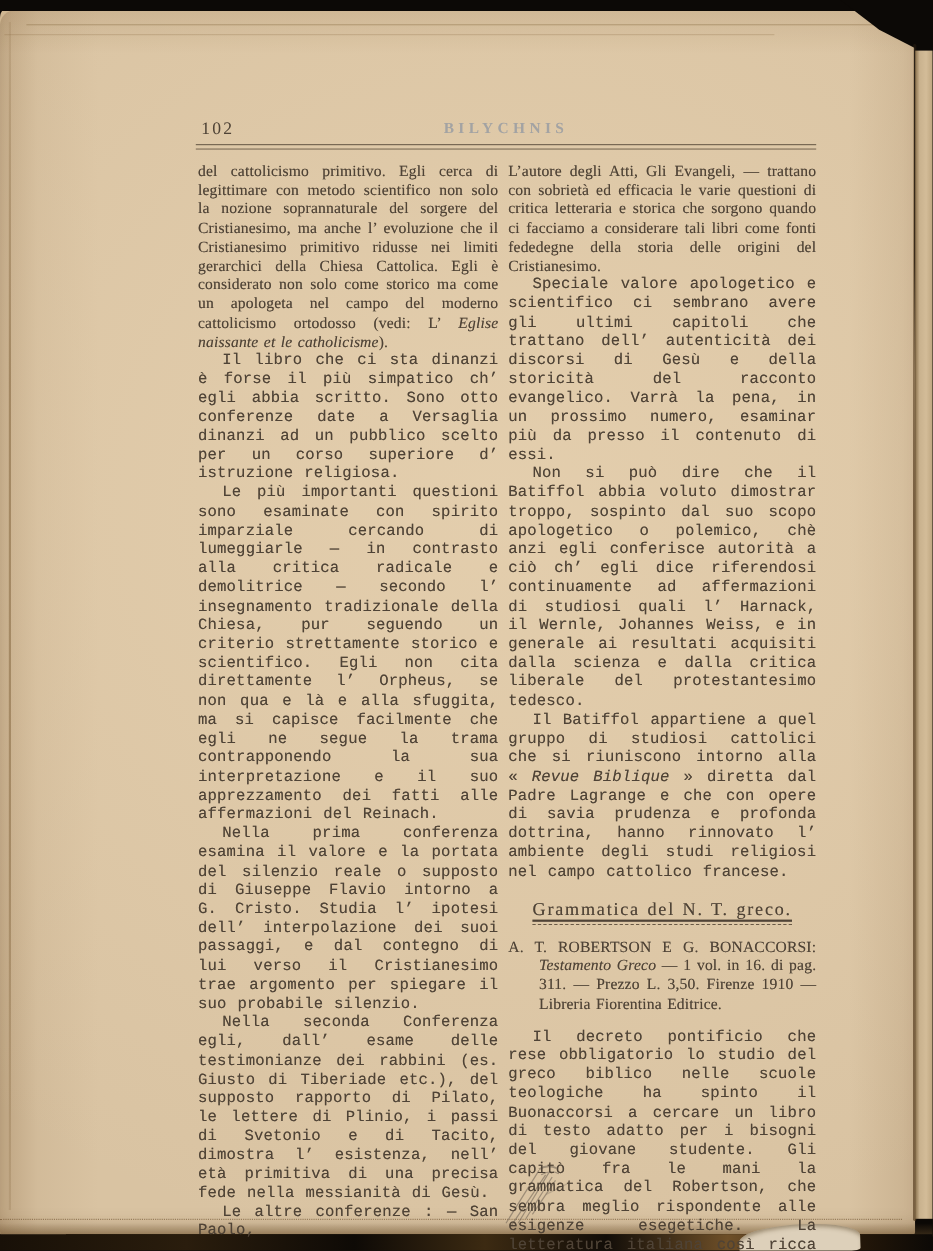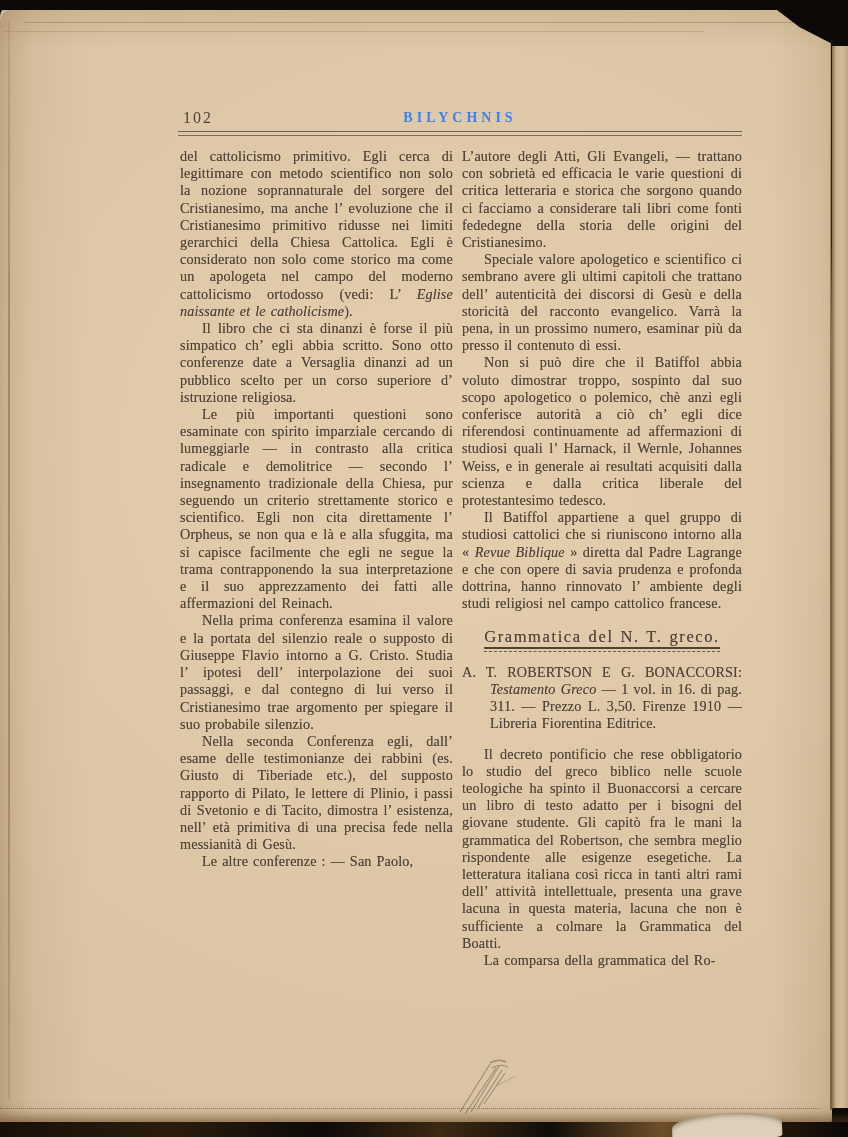--- a/index.html
+++ b/index.html
@@ -38,30 +38,30 @@
                 background:linear-gradient(180deg,rgba(150,120,80,0),rgba(120,90,50,.45));}
   .black-bottom{position:absolute;left:0;top:1122px;width:848px;height:15px;
                 background:linear-gradient(90deg,#181007 0%,#2a1d0d 20%,#0e0a06 38%,#3c2a12 52%,#120d08 65%,#6e4f28 78%,#241709 92%,#0c0906 100%);}
   .fold-bottom-right{position:absolute;right:66px;top:1113px;width:110px;height:26px;
                      background:#ddd0ba;border-radius:55% 45% 10% 10%;transform:rotate(-2deg);
                      box-shadow:inset 0 4px 4px -2px rgba(90,70,40,.5);}
   
   .content{position:absolute;left:0;top:0;width:672px;height:1137px;color:#4f4336;}
   .pagenum{position:absolute;left:183px;top:109px;font-size:16px;letter-spacing:2px;}
   .journal-title{position:absolute;left:178px;top:110px;width:564px;text-align:center;
-                 font-size:14px;font-weight:bold;letter-spacing:4px;color:#3b82f6;}
+                 font-size:14px;font-weight:bold;letter-spacing:4px;color:#a3a3a3;}
   .header-rule{position:absolute;left:178px;top:131px;width:564px;height:3px;
                border-top:1px solid #6e5f4c;border-bottom:1px solid #7c6c57;}
   .col{position:absolute;top:148px;font-size:14.2px;line-height:17.2px;
        text-align:justify;letter-spacing:.15px;word-spacing:1.2px;
        text-shadow:0 0 .5px rgba(79,67,54,.55);}
   .col-left{left:180px;width:273px;}
   .col-right{left:462px;width:280px;}
   .para{margin:0;}
-  .para.indent{text-indent:22px;}
+  .para.indent{text-indent:22px;font-family:Liberation Mono, monospace;}
   .run-italic{font-style:italic;}
   .signature{margin:2px 0 0 0;text-align:right;padding-right:46px;letter-spacing:1px;}
   .section-heading{margin:16px 0 12px 0;text-align:center;}
   .heading-underline-outer{display:inline-block;border-bottom:1px dashed #6a5a46;padding-bottom:2px;}
   .heading-underline-inner{display:inline-block;border-bottom:2px solid #4f4336;padding-bottom:1px;
                  font-weight:normal;font-size:16.5px;letter-spacing:1.6px;}
   .para.hanging{padding-left:28px;text-indent:-28px;margin-bottom:13px;}
   .para.after-biblio{margin-top:13px;}
   
   .pencil{position:absolute;left:438px;top:1046px;opacity:.75;}

